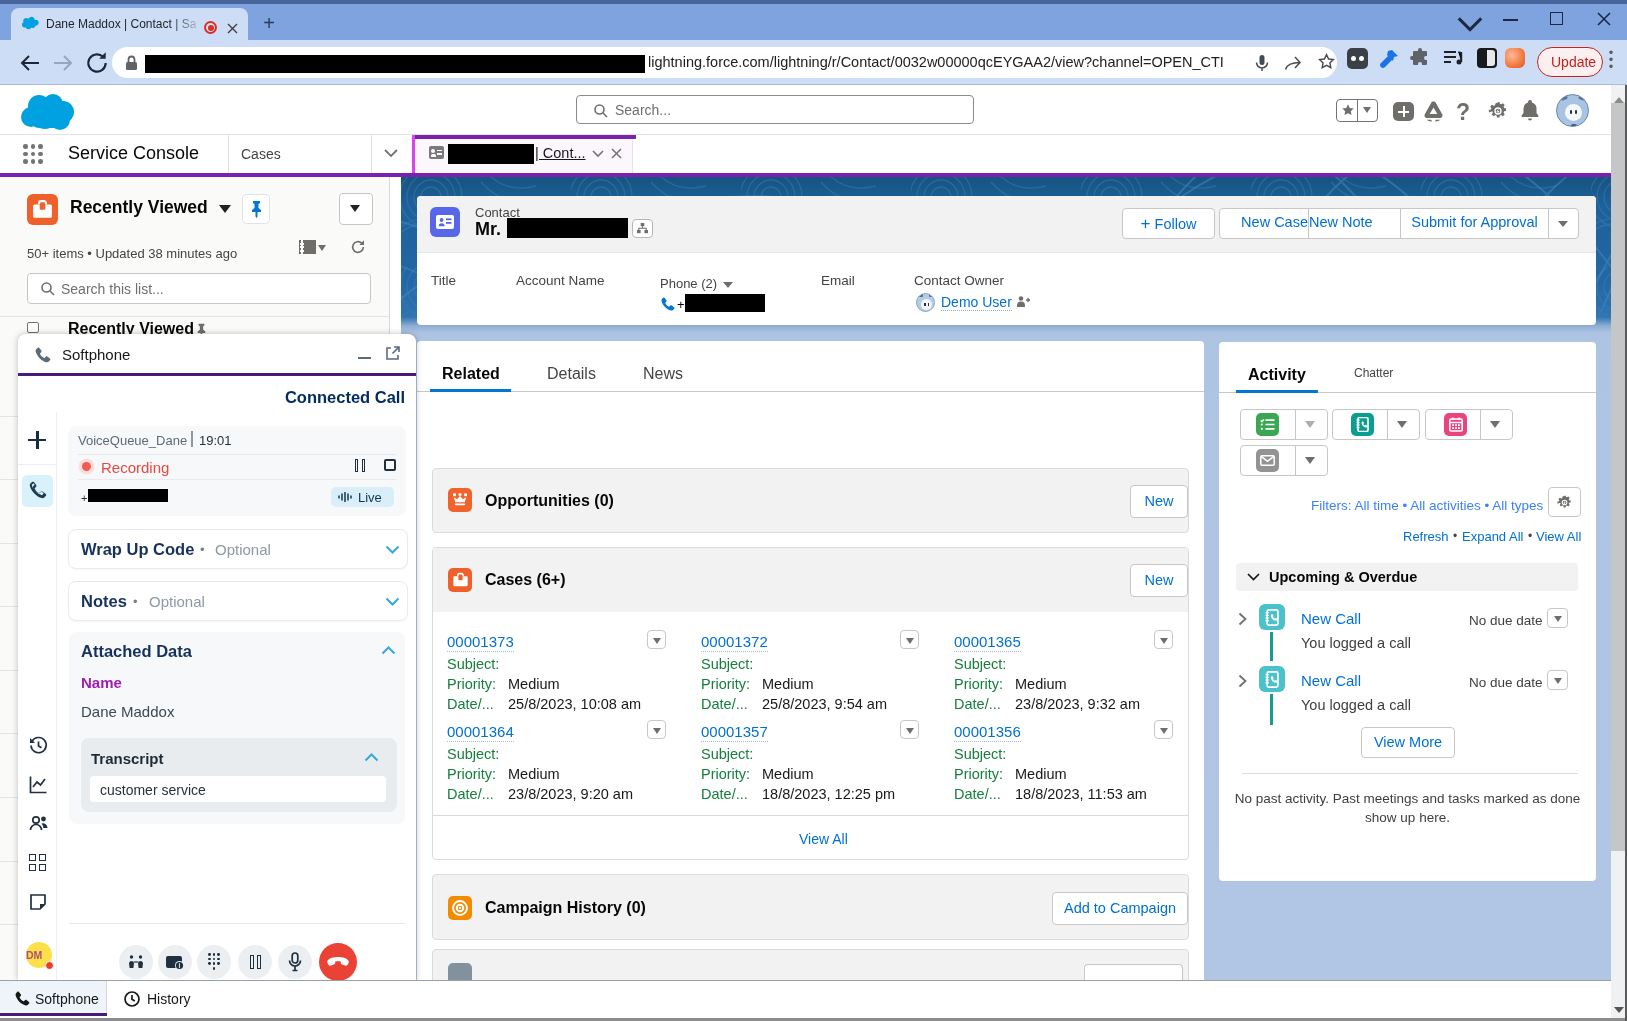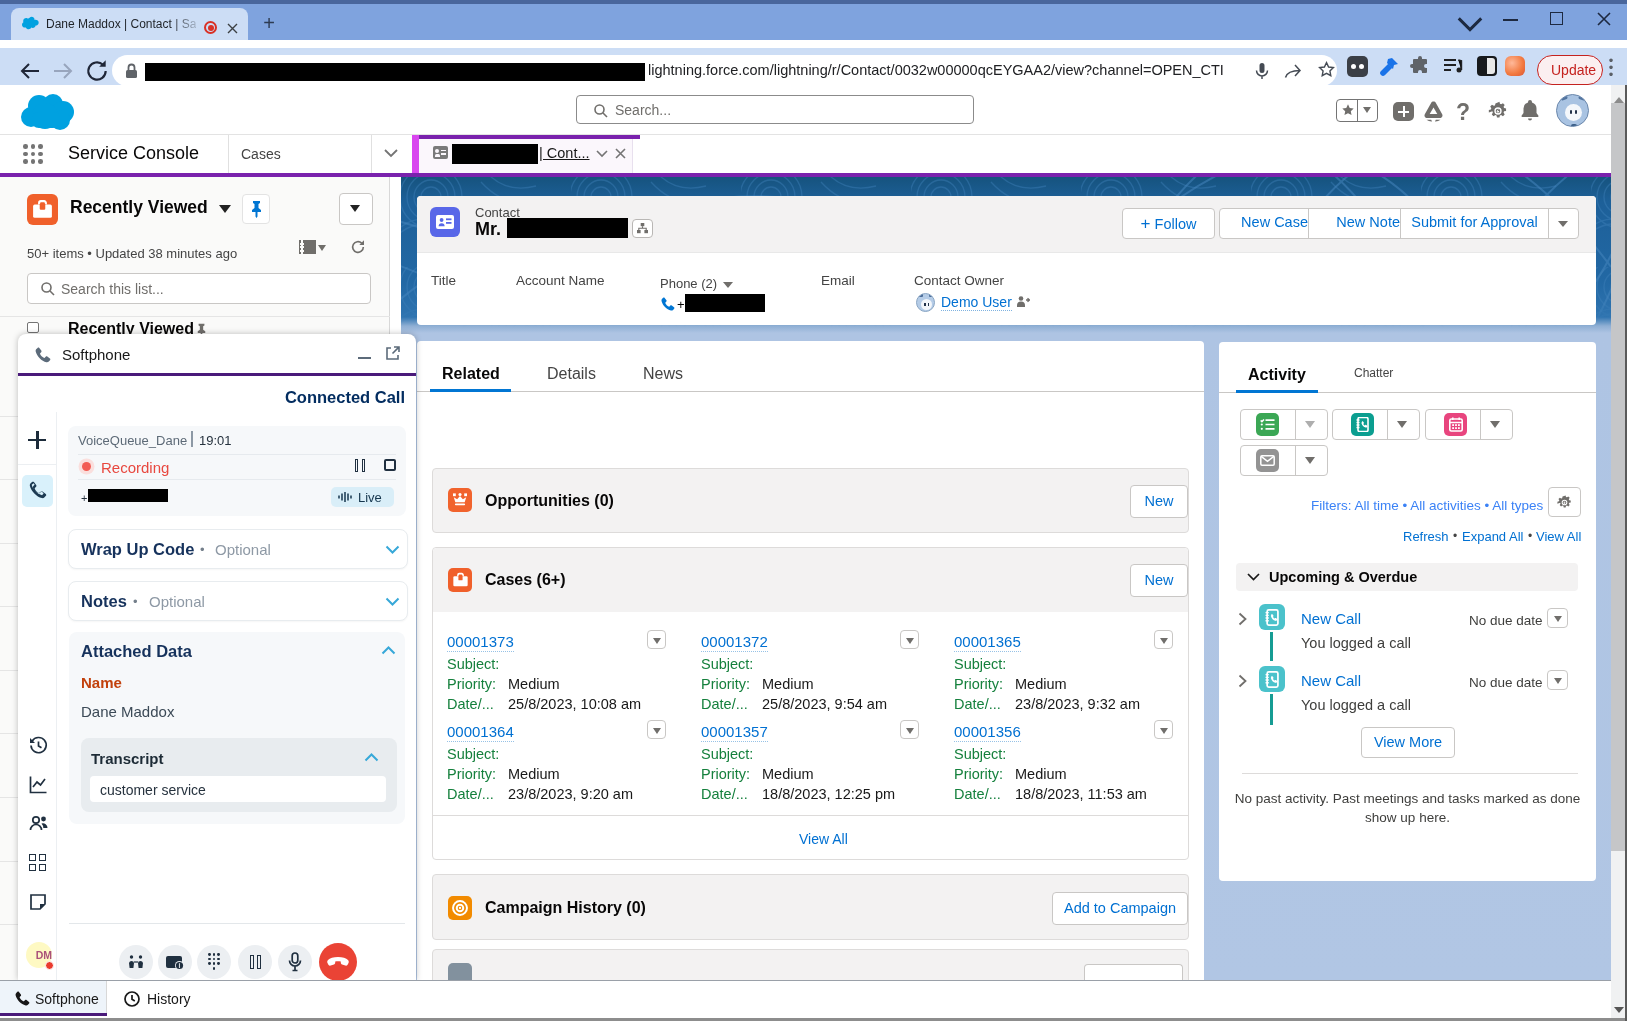--- a/index.html
+++ b/index.html
@@ -8,21 +8,21 @@
 #page { position:relative; width:1627px; height:1021px; background:#fff; overflow:hidden; }
 .abs { position:absolute; white-space:nowrap; }
 
 
 #tabstrip { position:absolute; left:0; top:0; width:1627px; height:40px; background:#7fa3de; }
 #tabstrip .topline { position:absolute; left:0; top:0; width:100%; height:4px; background:#49669c; }
 #tab1 { position:absolute; left:11px; top:8px; width:237px; height:32px; background:#ccddf5; border-radius:8px 8px 0 0; }
 #tab1 .title { position:absolute; left:46px; top:9px; font-size:12px; color:#1f2328; white-space:nowrap; width:150px; overflow:hidden; }
 #tab1 .fade { position:absolute; left:160px; top:4px; width:40px; height:24px; background:linear-gradient(90deg, rgba(204,221,245,0), #ccddf5 80%); }
 #newtab { position:absolute; left:259px; top:14px; width:20px; height:20px; color:#2d3b52; font-size:20px; line-height:18px; text-align:center; }
-#toolbar { position:absolute; left:0; top:40px; width:1627px; height:45px; background:#ccddf5; border-bottom:1px solid #aabbd6;margin-top:8px; }
+#toolbar { position:absolute; left:0; top:40px; width:1627px; height:45px; background:#ccddf5; border-bottom:1px solid #aabbd6; }
 #omnibox { position:absolute; left:112px; top:7px; width:1225px; height:31px; background:#fff; border-radius:16px; }
 .navarrow { position:absolute; top:10px; width:26px; height:26px; }
 
 .winctl { position:absolute; top:6px; width:30px; height:28px; color:#1d2940; font-size:15px; text-align:center; line-height:28px; }
 
 
 #sfheader { position:absolute; left:0; top:85px; width:1627px; height:50px; background:#fff; border-bottom:1px solid #e3e3e3; }
 #sfsearch { position:absolute; left:576px; top:10px; width:398px; height:29px; border:1px solid #8b8b8b; border-radius:4px; color:#706e6b; font-size:14px; }
 
 #navbar { position:absolute; left:0; top:135px; width:1627px; height:38px; background:#fff; }
@@ -196,21 +196,21 @@
         <div style="position:absolute;left:7.5px;top:15px;width:4.5px;height:4.5px;border-radius:50%;background:#747474"></div>
         <div style="position:absolute;left:15px;top:15px;width:4.5px;height:4.5px;border-radius:50%;background:#747474"></div>
     </div>
     <div class="abs" style="left:68px;top:8px;font-size:18px;color:#080707">Service Console</div>
     <div class="abs" style="left:228px;top:0;width:1px;height:38px;background:#e0e0e0"></div>
     <div class="abs" style="left:241px;top:11px;font-size:14px;color:#444">Cases</div>
     <div class="abs" style="left:371px;top:0;width:1px;height:38px;background:#e0e0e0"></div>
     <svg class="abs" style="left:384px;top:14px" width="14" height="9" viewBox="0 0 14 9">
         <path fill="none" stroke="#747474" stroke-width="1.8" d="M1 1l6 6 6-6"></path>
       </svg>
-    <div class="abs" style="left:412px;top:0;width:221px;height:38px;background:#fbf7fc;border-left:7px solid #d946ef;border-right:1px solid #e8e0ee">
+    <div class="abs" style="left:412px;top:0;width:221px;height:38px;background:#fbf7fc;border-left:3px solid #d946ef;border-right:1px solid #e8e0ee">
       <div class="abs" style="left:0;top:0;width:221px;height:4px;background:#7a22ad"></div>
       <div class="abs" style="left:14px;top:11px;width:15px;height:13px;border-radius:2px;background:#7a7a7a"></div>
       <div class="abs" style="left:16px;top:14px;width:4px;height:4px;border-radius:50%;background:#fbf7fc"></div>
       <div class="abs" style="left:15.5px;top:18.5px;width:5px;height:3px;border-radius:1.5px 1.5px 0 0;background:#fbf7fc"></div>
       <div class="abs" style="left:22px;top:14.5px;width:5px;height:1.6px;background:#fbf7fc"></div>
       <div class="abs" style="left:22px;top:18px;width:5px;height:1.6px;background:#fbf7fc"></div>
       <div class="abs" style="left:33px;top:9px;width:86px;height:20px;background:#000"></div>
       <div class="abs" style="left:120px;top:10px;font-size:14.5px;color:#181818;text-decoration:underline">| Cont...</div>
       <svg class="abs" style="left:177px;top:15px" width="12" height="8" viewBox="0 0 12 8">
           <path fill="none" stroke="#747474" stroke-width="1.6" d="M1 1l5 5 5-5"></path>
@@ -325,21 +325,21 @@
       <svg class="abs" style="left:4px;top:3px" width="11" height="11" viewBox="0 0 11 11">
           <rect x="3.7" y="0" width="3.6" height="3.2" fill="#706e6b"></rect>
           <rect x="0" y="7" width="3.6" height="3.2" fill="#706e6b"></rect>
           <rect x="7.4" y="7" width="3.6" height="3.2" fill="#706e6b"></rect>
           <path fill="none" stroke="#706e6b" stroke-width="1.1" d="M5.5 3.2v2M1.8 7V5.2h7.4V7"></path>
         </svg>
     </div>
     <div class="abs btn" style="left:705px;top:12px;width:93px;height:31px;font-size:14.5px;line-height:29px"><span style="font-size:17px">+</span> Follow</div>
     <div class="abs" style="left:802px;top:12px;width:360px;height:31px;border:1px solid #c9c7c5;border-radius:4px;background:#fff"></div>
     <div class="abs" style="left:802px;top:12px;width:89px;height:31px;font-size:14.5px;line-height:29px;color:#0070d2;text-align:right">New Case</div>
-    <div class="abs" style="left:891px;top:12px;width:92px;height:31px;border-left:1px solid #c9c7c5;font-size:14.5px;line-height:29px;color:#0070d2;text-align:right">New Note</div>
+    <div class="abs" style="left:891px;top:12px;width:92px;height:31px;border-left:1px solid #c9c7c5;font-size:14.5px;line-height:29px;color:#0070d2;text-align:left">New Note</div>
     <div class="abs" style="left:983px;top:12px;width:148px;height:31px;border-left:1px solid #c9c7c5;font-size:14.5px;line-height:29px;color:#0070d2;text-align:center">Submit for Approval</div>
     <div class="abs" style="left:1131px;top:12px;width:31px;height:31px;border-left:1px solid #c9c7c5"></div>
     <div class="abs" style="left:1141px;top:25px;width:0;height:0;border:5px solid transparent;border-top:6.5px solid #706e6b"></div>
     <div class="abs" style="left:14px;top:77px;font-size:13.5px;color:#444">Title</div>
     <div class="abs" style="left:99px;top:77px;font-size:13.5px;color:#444">Account Name</div>
     <div class="abs" style="left:243px;top:80px;font-size:13px;color:#444">Phone (2)</div>
     <div class="abs" style="left:306px;top:86px;width:0;height:0;border:5px solid transparent;border-top:6.5px solid #706e6b"></div>
     <div class="abs" style="left:404px;top:77px;font-size:13.5px;color:#444">Email</div>
     <div class="abs" style="left:497px;top:77px;font-size:13.5px;color:#444">Contact Owner</div>
     <svg class="abs" style="left:243px;top:101px" width="15" height="15" viewBox="0 0 17 17">
@@ -642,21 +642,21 @@
       <div class="abs" style="left:80px;top:11px;font-size:15px;color:#8e99a5">Optional</div>
       <svg class="abs" style="left:316px;top:15px" width="15" height="9" viewBox="0 0 15 9">
           <path fill="none" stroke="#37a8d8" stroke-width="2" d="M1.5 1.5l6 6 6-6"></path>
         </svg>
     </div>
     <div class="abs" style="left:51px;top:298px;width:336px;height:192px;background:#f6f8fa;border-radius:8px">
       <div class="abs" style="left:12px;top:10px;font-size:16.5px;font-weight:bold;color:#16325c">Attached Data</div>
       <svg class="abs" style="left:312px;top:14px" width="15" height="9" viewBox="0 0 15 9">
           <path fill="none" stroke="#37a8d8" stroke-width="2" d="M1.5 7.5l6-6 6 6"></path>
         </svg>
-      <div class="abs" style="left:12px;top:42px;font-size:15px;font-weight:bold;color:#c2410c">Name</div>
+      <div class="abs" style="left:12px;top:42px;font-size:15px;font-weight:bold;color:#a21caf">Name</div>
       <div class="abs" style="left:12px;top:71px;font-size:15px;color:#3c4a57">Dane Maddox</div>
       <div class="abs" style="left:12px;top:106px;width:316px;height:74px;background:#e8ecef;border-radius:8px">
         <div class="abs" style="left:10px;top:12px;font-size:15px;font-weight:bold;color:#1d2b36">Transcript</div>
         <svg class="abs" style="left:283px;top:15px" width="15" height="9" viewBox="0 0 15 9">
             <path fill="none" stroke="#37a8d8" stroke-width="2" d="M1.5 7.5l6-6 6 6"></path>
           </svg>
         <div class="abs" style="left:9px;top:38px;width:296px;height:26px;background:#fff;border-radius:4px">
           <div class="abs" style="left:10px;top:6px;font-size:14px;color:#26323e">customer service</div>
         </div>
       </div>
@@ -679,21 +679,21 @@
     <div class="abs" style="left:11px;top:520px;width:18px;height:17px">
       <div style="position:absolute;left:0;top:0;width:6.5px;height:6.5px;border:1.8px solid #203040"></div>
       <div style="position:absolute;left:10px;top:0;width:6.5px;height:6.5px;border:1.8px solid #203040"></div>
       <div style="position:absolute;left:0;top:10px;width:6.5px;height:6.5px;border:1.8px solid #203040"></div>
       <div style="position:absolute;left:10px;top:10px;width:6.5px;height:6.5px;border:1.8px solid #203040"></div>
     </div>
     <svg class="abs" style="left:11px;top:559px" width="18" height="18" viewBox="0 0 18 18">
         <path fill="none" stroke="#203040" stroke-width="1.7" d="M2 2h14v9l-5 5H2z"></path>
         <path fill="#203040" d="M16 11l-5 5v-5z"></path>
       </svg>
-    <div class="abs" style="left:8px;top:608px;width:26px;height:26px;border-radius:50%;background:#fef9c3;text-align:right;line-height:26px;font-size:10.5px;font-weight:bold;color:#aa5179">DM</div>
+    <div class="abs" style="left:8px;top:608px;width:26px;height:26px;border-radius:50%;background:#fde047;text-align:left;line-height:26px;font-size:10.5px;font-weight:bold;color:#aa5179">DM</div>
     <div class="abs" style="left:27px;top:627px;width:9px;height:9px;border-radius:50%;background:#ea3b2e;border:1.5px solid #fff"></div>
     <div class="abs" style="left:51px;top:589px;width:336px;height:1px;background:#e3e7ea"></div>
     <div class="abs" style="left:101px;top:611px;width:34px;height:34px;border-radius:50%;background:#eceff2">
       <svg class="abs" style="left:8px;top:9px" width="18" height="16" viewBox="0 0 18 16">
           <g fill="#203040">
             <circle cx="4.5" cy="3" r="1.7"></circle>
             <circle cx="13.5" cy="3" r="1.7"></circle>
             <path d="M2 9a2.6 2.6 0 0 1 5 0l-.6 5h-3.8zM11 9a2.6 2.6 0 0 1 5 0l-.6 5h-3.8z"></path>
             <path fill="none" stroke="#203040" stroke-width="1.2" d="M6.8 8h4.4"></path>
           </g>

